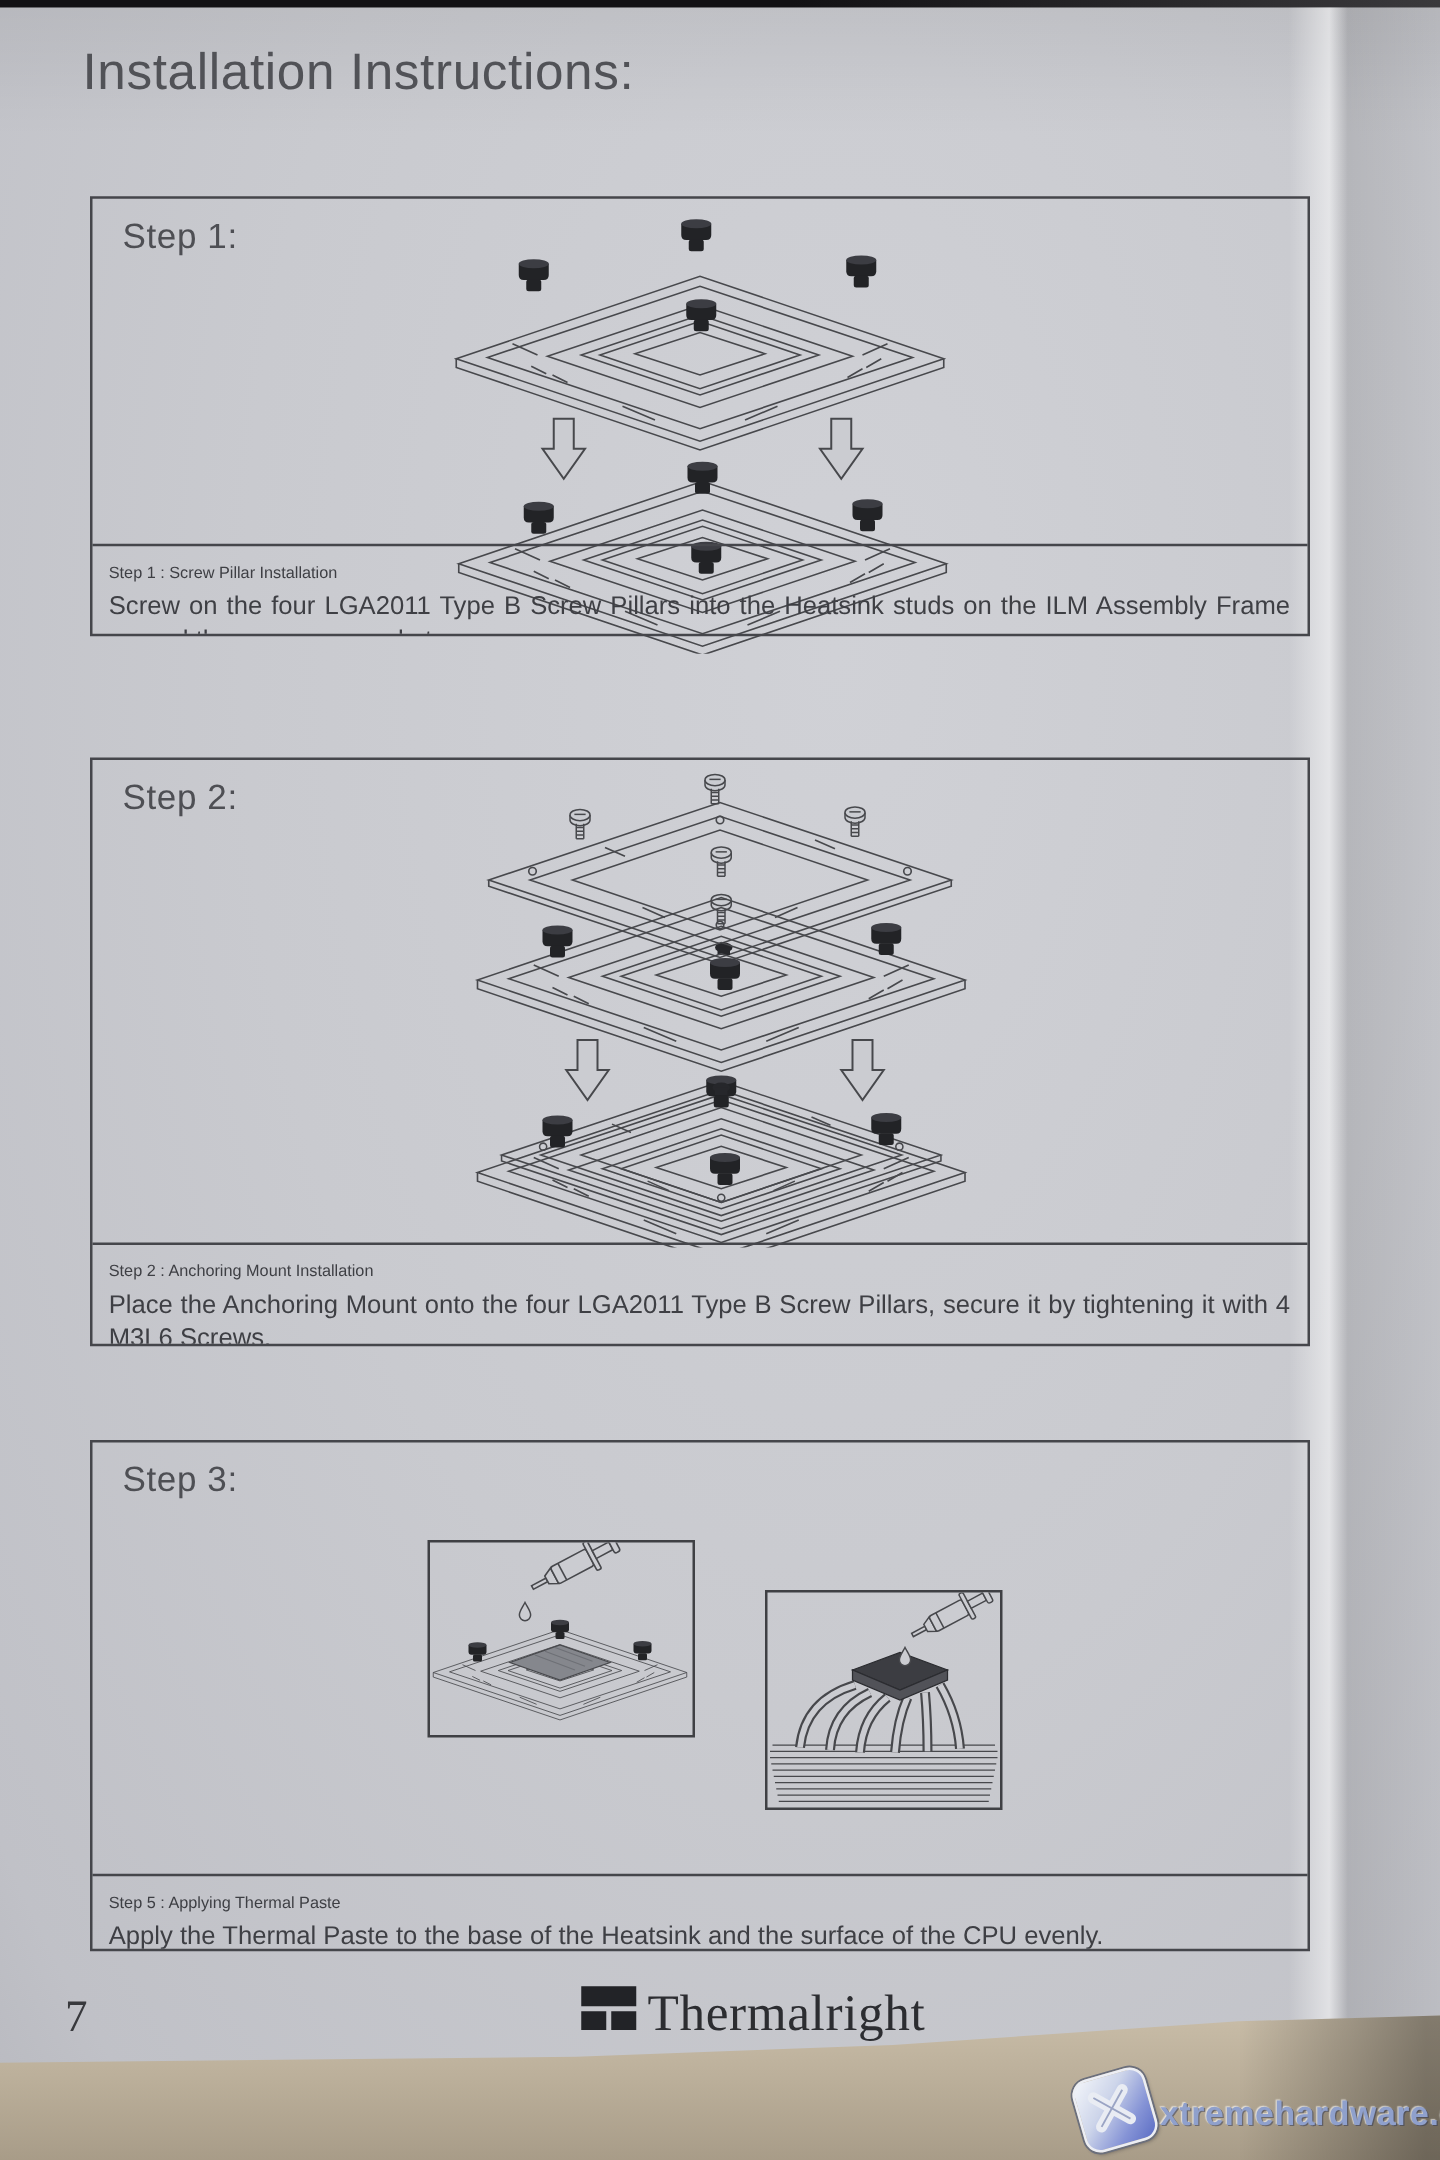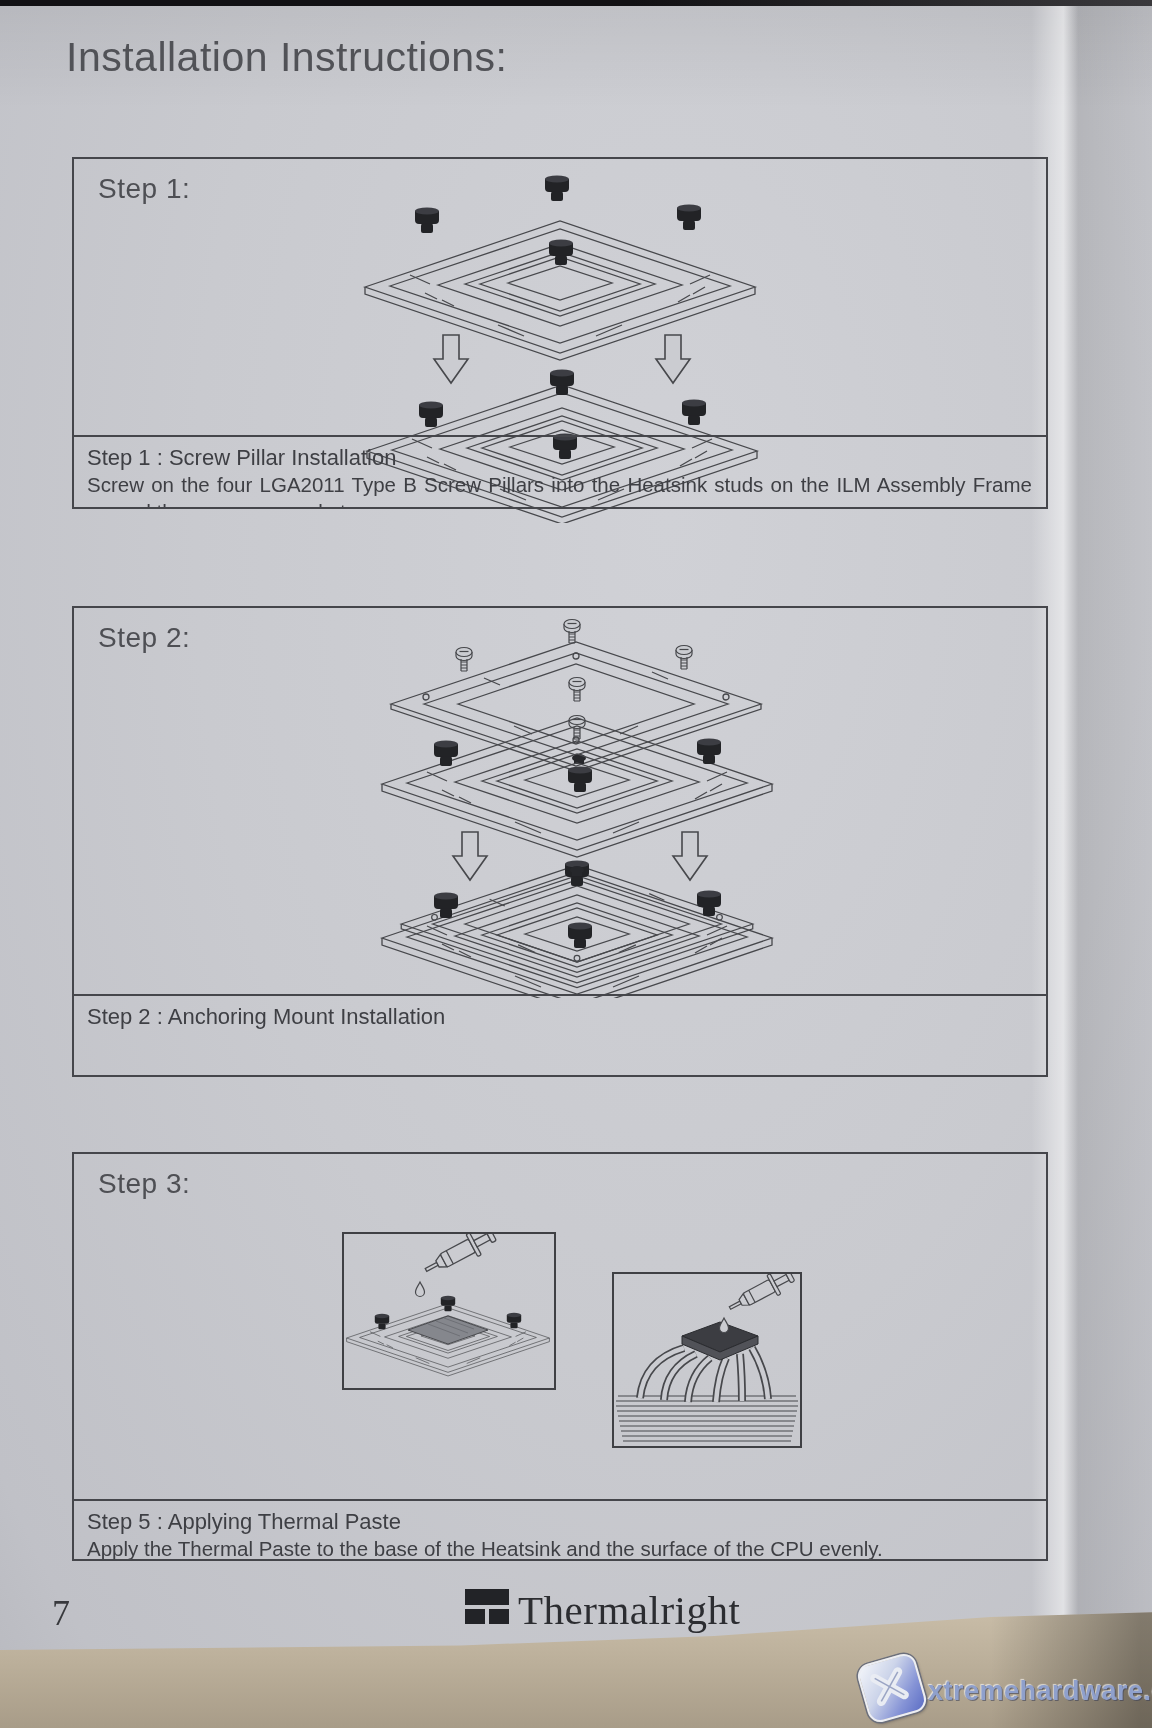--- a/index.html
+++ b/index.html
@@ -35,21 +35,21 @@
   #step2-box{top:606px;height:471px;}
   #step3-box{top:1152px;height:409px;}
   .step-heading{position:absolute;left:24px;top:14px;font-size:28px;color:#4e4f54;letter-spacing:.5px;}
   .caption{
     position:absolute;left:0;right:0;bottom:0;border-top:2px solid #45464b;
     padding:7px 14px 0 13px;overflow:hidden;color:#3e3f44;box-sizing:border-box;
   }
   #step1-box .caption{height:72px;}
   #step2-box .caption{height:81px;}
   #step3-box .caption{height:60px;}
-  .cap-title{font-size:22px;line-height:27px;}
+  .cap-title{font-size:13px;line-height:27px;}
   .cap-body{font-size:20.5px;line-height:27px;text-align:justify;}
   .diagram{position:absolute;left:0;top:0;}
   .sub-box{position:absolute;border:2px solid #3f4044;box-sizing:border-box;}
   #sub-box-1{left:268px;top:78px;width:214px;height:158px;}
   #sub-box-2{left:538px;top:118px;width:190px;height:176px;}
   
   .page-number{position:absolute;left:52px;top:1592px;font-family:"Liberation Serif",serif;font-size:36px;color:#38393d;}
   .brand{position:absolute;left:424px;top:1586px;display:flex;align-items:center;gap:9px;margin-left:41px;}
   .brand-icon{width:44px;height:42px;display:grid;grid-template-columns:20px 20px;grid-template-rows:16px 15px;gap:4px;}
   .brand-icon .bar{grid-column:1 / span 2;background:#222327;}
@@ -176,20 +176,21 @@
     <use href="#sym-plate" transform="translate(503,330)"></use>
     <use href="#sym-mount" transform="translate(503,316) scale(0.95)"></use>
     <use href="#sym-pillar" transform="translate(372,298)"></use>
     <use href="#sym-pillar" transform="translate(503,266)"></use>
     <use href="#sym-pillar" transform="translate(635,296)"></use>
     <use href="#sym-pillar" transform="translate(506,328)"></use>
     <use href="#sym-head" transform="translate(503,262)"></use>
   </svg>
   <div class="caption">
     <div class="cap-title">Step 2 : Anchoring Mount Installation</div>
+    <div class="cap-body">Place the Anchoring Mount onto the four LGA2011 Type B Screw Pillars, secure it by tightening it with 4 M3L6 Screws.</div>
   </div>
 </div>
 
 <div class="step-box" id="step3-box">
   <div class="step-heading">Step 3:</div>
 
   <div class="sub-box" id="sub-box-1">
     <svg width="210" height="154" viewBox="0 0 210 154">
       <use href="#sym-plate" transform="translate(104,104) scale(0.52)"></use>
       <polygon points="104,82 144,96 104,110 64,96" fill="#85878d" stroke="#47484c" stroke-width="1"></polygon>

